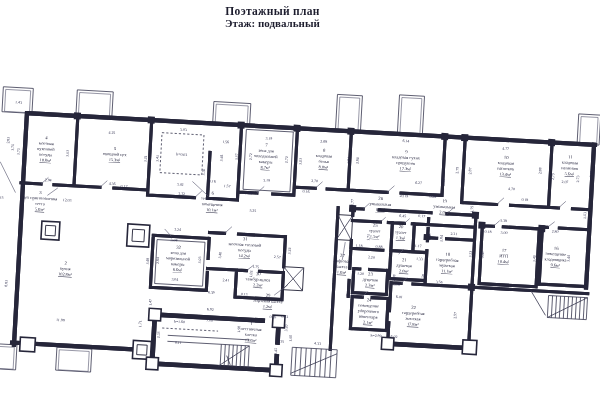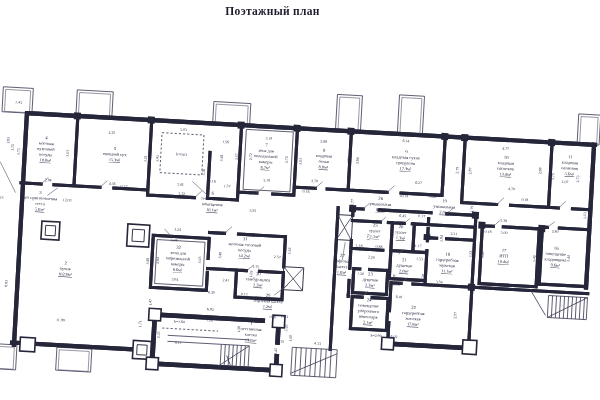--- a/index.html
+++ b/index.html
@@ -26,20 +26,21 @@
   .pil{fill:#26263a;stroke:none;}
   .hol{stroke:#26263a;stroke-width:1.6;fill:#fff;}
   .hol2{stroke:#26263a;stroke-width:.9;fill:none;}
 </style>
 </head>
 <body>
 
 <div class="sheet">
   <div class="title">
     <div class="t1">Поэтажный план</div>
+    <div class="t2">Этаж: подвальный</div>
   </div>
 
   <svg width="600" height="400" viewBox="0 0 600 400">
     <g id="plan" transform="rotate(3.2 25 112)">
 
       <g>
         <rect class="thin" x="2" y="88" width="30" height="25"></rect>
           <rect class="thin2" x="4.5" y="90.5" width="25" height="22"></rect>
         <rect class="thin" x="76" y="87" width="36" height="26"></rect>
           <rect class="thin2" x="78.5" y="89.5" width="31" height="23"></rect>

